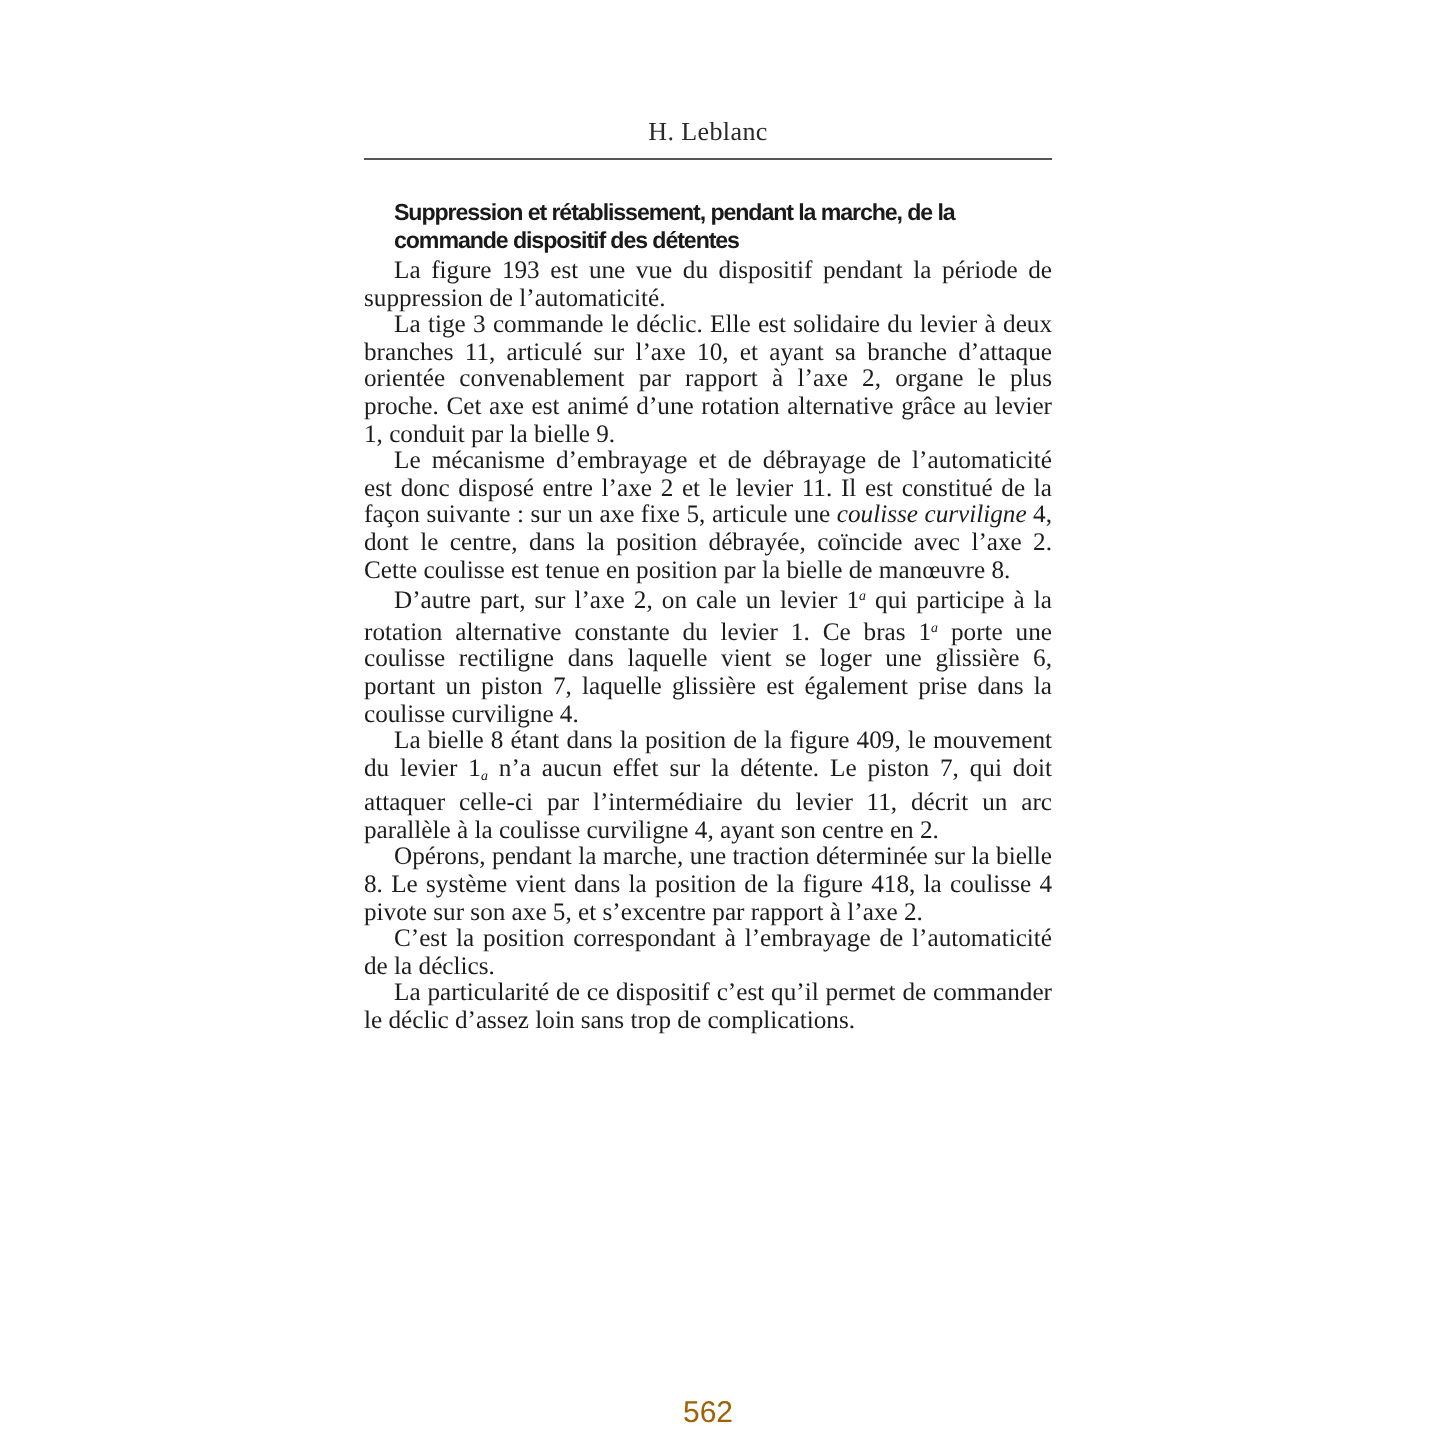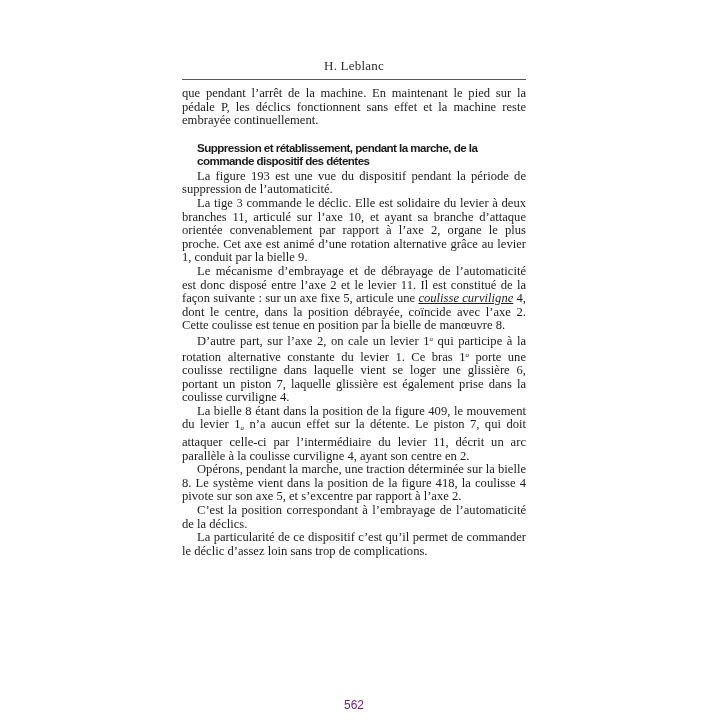--- a/index.html
+++ b/index.html
@@ -25,37 +25,36 @@
     .body-text p.noindent { text-indent: 0; }
     .section-heading {
       margin: 13px 0 2px 15px;
       font-family: "Liberation Sans", "DejaVu Sans", sans-serif;
       font-weight: bold; font-size: 11.6px; line-height: 13.5px;
       color: #1a1a1a; letter-spacing: -0.55px; text-align: left;
       transform-origin: left top;
     }
     .sup { font-size: 7px; vertical-align: 4px; font-style: italic; }
     .sub { font-size: 7px; vertical-align: -2px; font-style: italic; }
-    em { font-style: italic; text-decoration: underline; }
+    em { font-style: italic; }
     .page-number {
       position: absolute; left: 182px; width: 344px; top: 674px;
       text-align: center;
       font-family: "Liberation Sans", "DejaVu Sans", sans-serif;
-      font-size: 12px; color: #701a75;
+      font-size: 15px; color: #a16207;
     }
   </style>
 </head>
 <body>
 
 <div class="page">
   <div class="running-head">H. Leblanc</div>
   <div class="head-rule"></div>
 
   <div class="body-text">
-    <p class="noindent">que pendant l’arrêt de la machine. En maintenant le pied sur la pédale P, les déclics fonctionnent sans effet et la machine reste embrayée continuellement.</p>
 
     <div class="section-heading">Suppression et rétablissement, pendant la marche, de la commande dispositif des détentes</div>
 
     <p>La figure 193 est une vue du dispositif pendant la période de suppression de l’automaticité.</p>
     <p>La tige 3 commande le déclic. Elle est solidaire du levier à deux branches 11, articulé sur l’axe 10, et ayant sa branche d’attaque orientée convenablement par rapport à l’axe 2, organe le plus proche. Cet axe est animé d’une rotation alternative grâce au levier 1, conduit par la bielle 9.</p>
     <p><span>Le mécanisme d’embrayage et de débrayage de l’automaticité est donc disposé entre l’axe 2 et le levier 11. Il est constitué de la façon suivante : sur un axe fixe 5, articule une </span><em>coulisse curviligne</em><span> 4, dont le centre, dans la position débrayée, coïncide avec l’axe 2. Cette coulisse est tenue en position par la bielle de manœuvre 8.</span></p>
     <p><span>D’autre part, sur l’axe 2, on cale un levier 1</span><span class="sup">a</span><span> qui participe à la rotation alternative constante du levier 1. Ce bras 1</span><span class="sup">a</span><span> porte une coulisse rectiligne dans laquelle vient se loger une glissière 6, portant un piston 7, laquelle glissière est également prise dans la coulisse curviligne 4.</span></p>
     <p><span>La bielle 8 étant dans la position de la figure 409, le mouvement du levier 1</span><span class="sub">a</span><span> n’a aucun effet sur la détente. Le piston 7, qui doit attaquer celle-ci par l’intermédiaire du levier 11, décrit un arc parallèle à la coulisse curviligne 4, ayant son centre en 2.</span></p>
     <p>Opérons, pendant la marche, une traction déterminée sur la bielle 8. Le système vient dans la position de la figure 418, la coulisse 4 pivote sur son axe 5, et s’excentre par rapport à l’axe 2.</p>
     <p>C’est la position correspondant à l’embrayage de l’automaticité de la déclics.</p>

